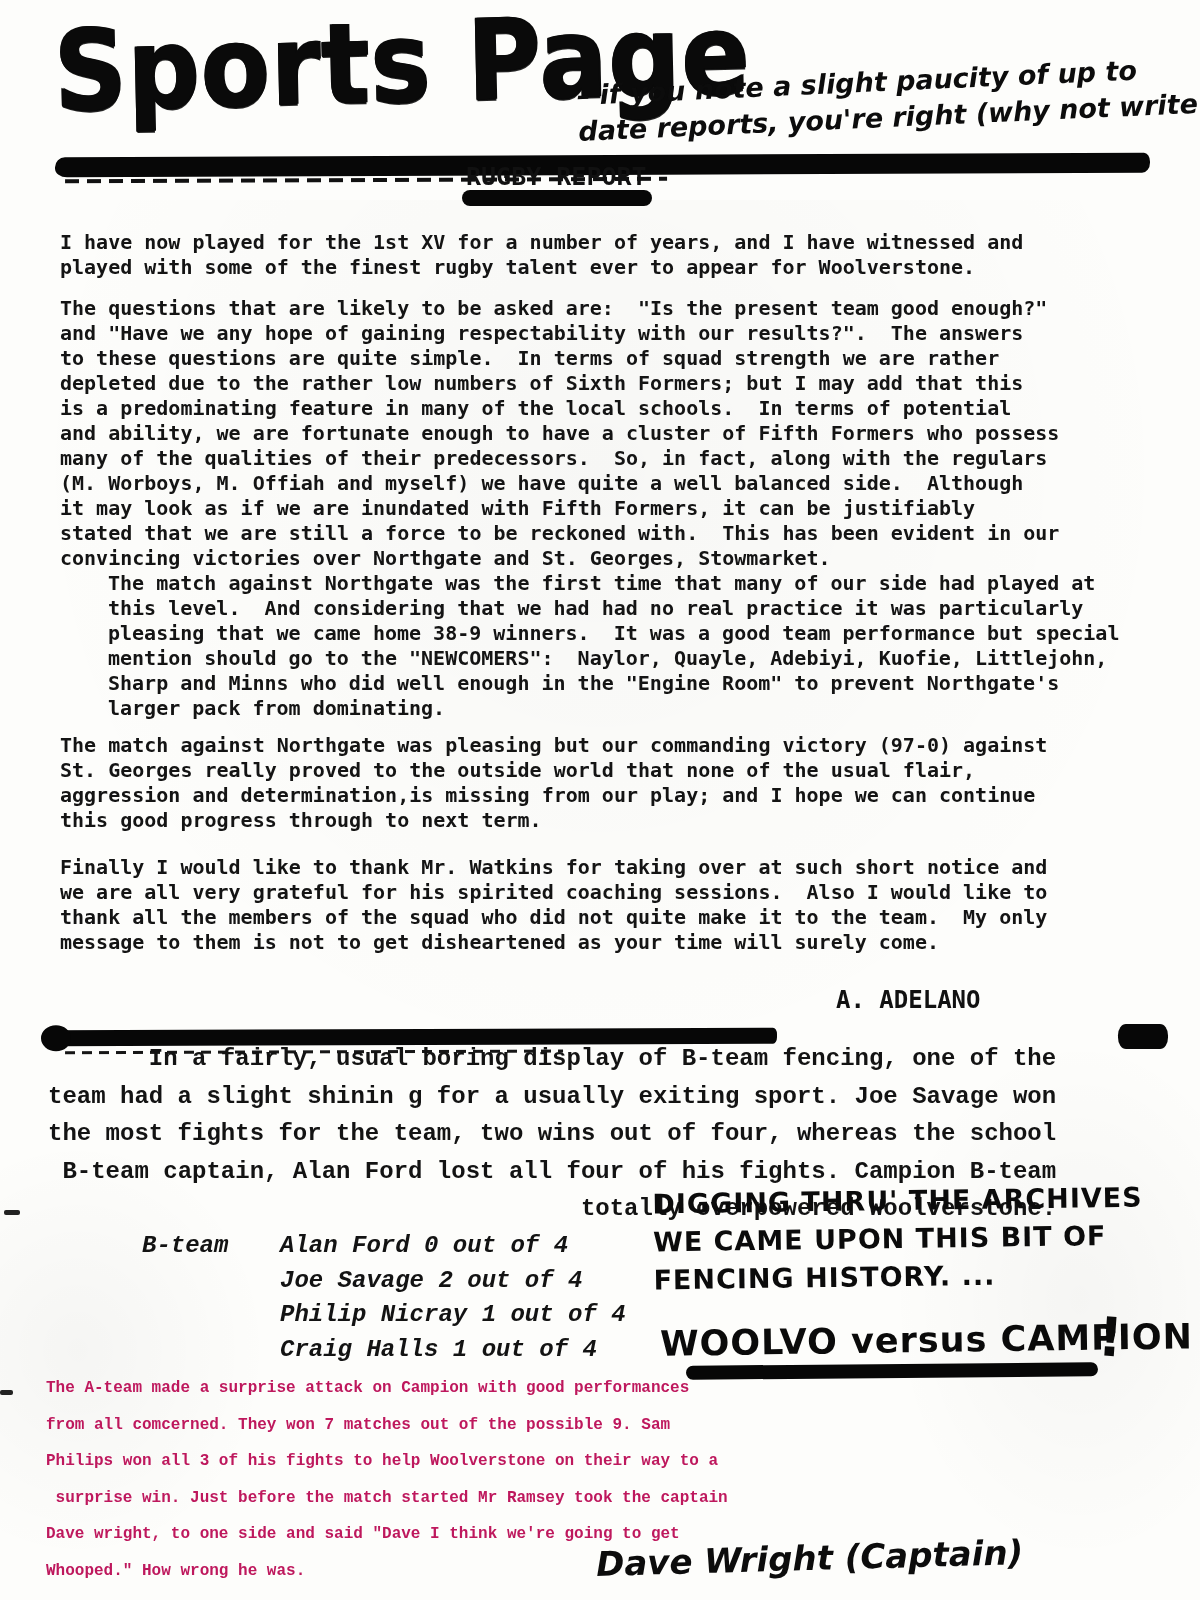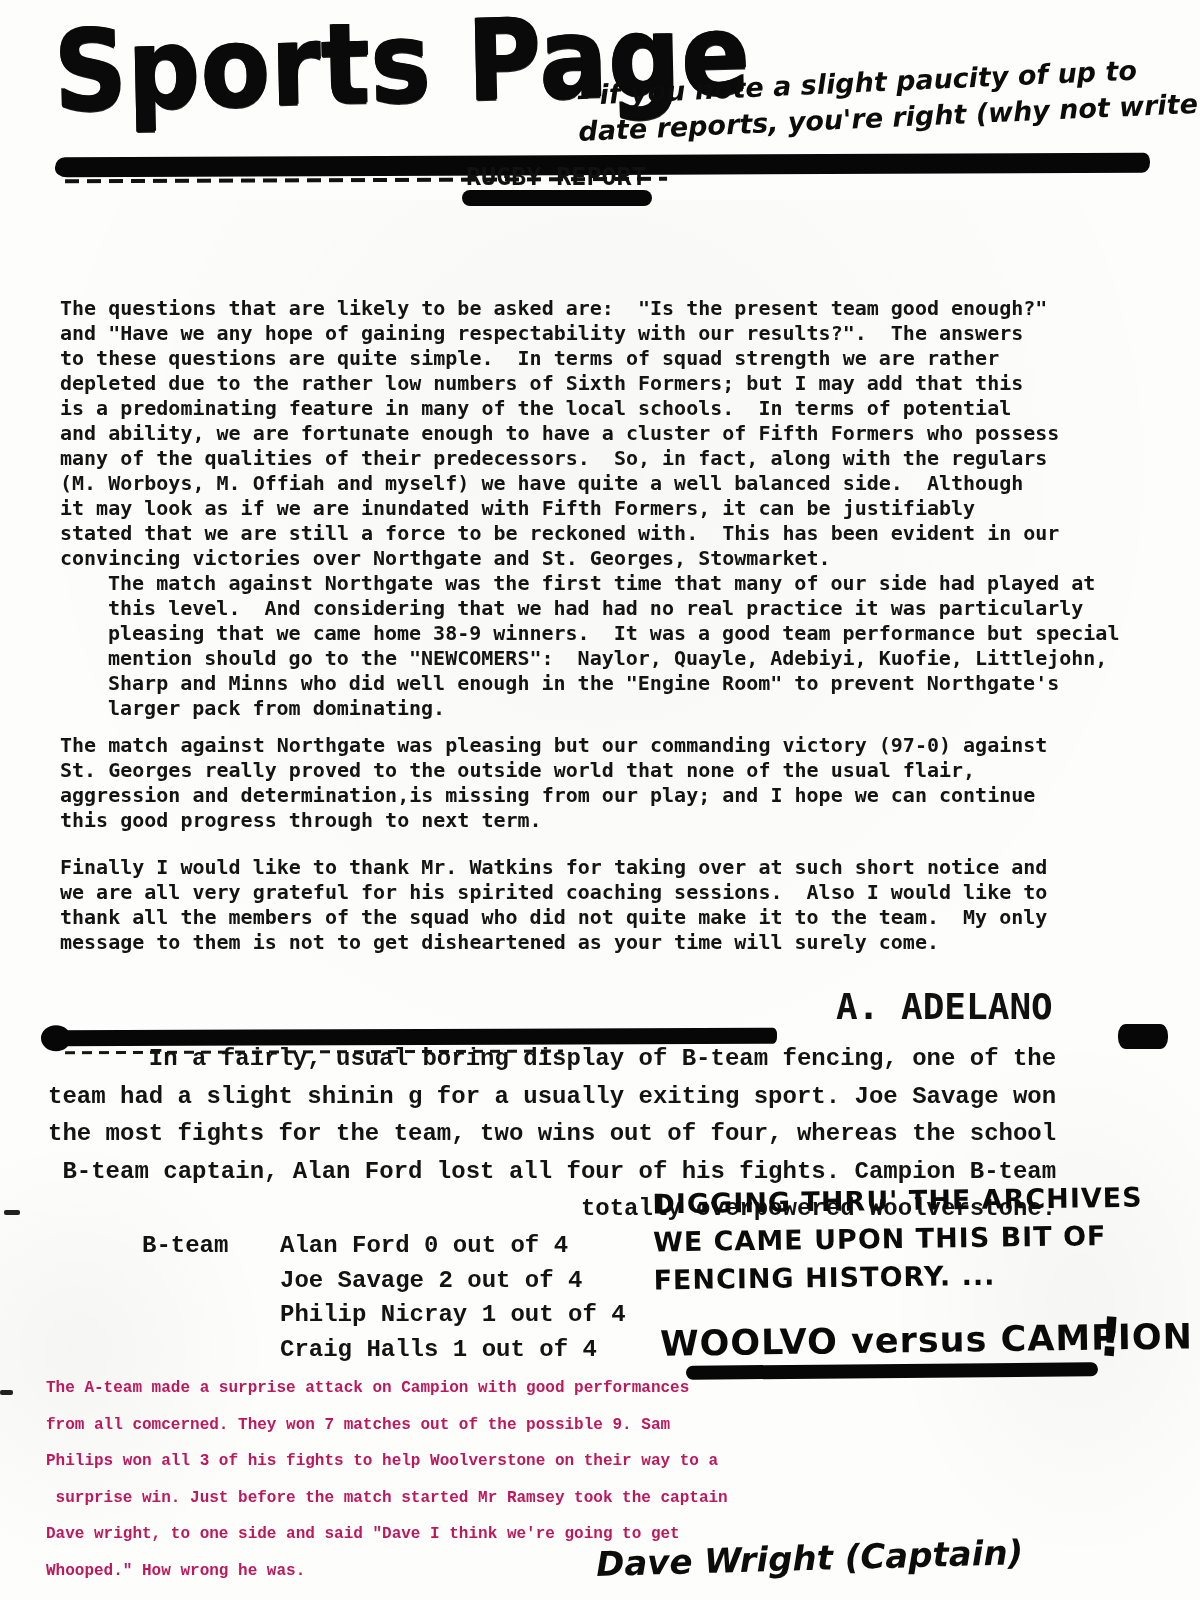--- a/index.html
+++ b/index.html
@@ -46,21 +46,21 @@
 
   .report-paragraph {
     position:absolute; left:60px;
     font-family:"DejaVu Sans Mono", monospace; font-weight:bold;
     font-size:20px; line-height:25px; white-space:pre; color:#141414;
   }
   .p1 { top:230px; } .p2 { top:296px; } .p3 { top:571px;margin-left:48px; } .p4 { top:733px; } .p5 { top:855px; }
 
   .author-signature {
     position:absolute; left:836px; top:986px;
-    font-family:"DejaVu Sans Mono", monospace; font-weight:bold; font-size:36px; white-space:pre;
+    font-family:"DejaVu Sans Mono", monospace; font-weight:bold; font-size:24px; white-space:pre;
   }
   .author-role {
     position:absolute; left:786px; top:1014px;
     font-family:"DejaVu Sans Mono", monospace; font-weight:bold; font-size:33px;
     text-decoration:underline; text-decoration-thickness:2px; text-underline-offset:4px;
     white-space:pre;
   }
   .bar-mid { left:45px; top:1029px; width:732px; height:16px;
     border-radius:12px 4px 4px 12px / 50% 40% 40% 50%; transform:rotate(-0.2deg); }
   .bar-mid::before { content:""; position:absolute; left:-4px; top:-5px; width:30px; height:26px;
@@ -70,21 +70,21 @@
   .bar-mid-right { left:1118px; top:1024px; width:50px; height:25px; border-radius:8px / 45%; }
 
   .fencing-intro {
     position:absolute; left:48px; top:1040px;
     font-family:"Liberation Mono", monospace; font-weight:bold;
     font-size:24px; line-height:37.5px; white-space:pre; color:#131313;text-align:right;
   }
   .bteam-block {
     position:absolute; left:142px; top:1229px;
     font-family:"Liberation Mono", monospace; font-weight:bold;
-    font-size:24px; line-height:34.5px; display:flex; color:#131313;
+    font-size:24px; line-height:34.5px; display:flex; color:#131313;font-style:italic;
   }
   .bteam-label { width:138px; white-space:pre; }
   .bteam-results { white-space:pre; }
 
   .archive-note {
     position:absolute; left:653px; top:1182px;
     font-weight:bold; font-size:27px; line-height:38px; letter-spacing:1px;
     transform:rotate(-0.8deg); white-space:pre; color:#0b0b0b;
   }
   .archive-title {
@@ -122,20 +122,22 @@
   <div class="smudge s3"></div>
 
   <div class="page-title">Sports Page</div>
   <div class="annotation">– if you note a slight paucity of up to
 date reports, you're right (why not write!)</div>
   <div class="bar bar-top"></div>
 
   <div class="rugby-heading">RUGBY REPORT</div>
   <div class="bar bar-rugby"></div>
 
+  <div class="report-paragraph p1">I have now played for the 1st XV for a number of years, and I have witnessed and
+played with some of the finest rugby talent ever to appear for Woolverstone.</div>
   <div class="report-paragraph p2">The questions that are likely to be asked are:  "Is the present team good enough?"
 and "Have we any hope of gaining respectability with our results?".  The answers
 to these questions are quite simple.  In terms of squad strength we are rather
 depleted due to the rather low numbers of Sixth Formers; but I may add that this
 is a predominating feature in many of the local schools.  In terms of potential
 and ability, we are fortunate enough to have a cluster of Fifth Formers who possess
 many of the qualities of their predecessors.  So, in fact, along with the regulars
 (M. Worboys, M. Offiah and myself) we have quite a well balanced side.  Although
 it may look as if we are inundated with Fifth Formers, it can be justifiably
 stated that we are still a force to be reckoned with.  This has been evident in our

